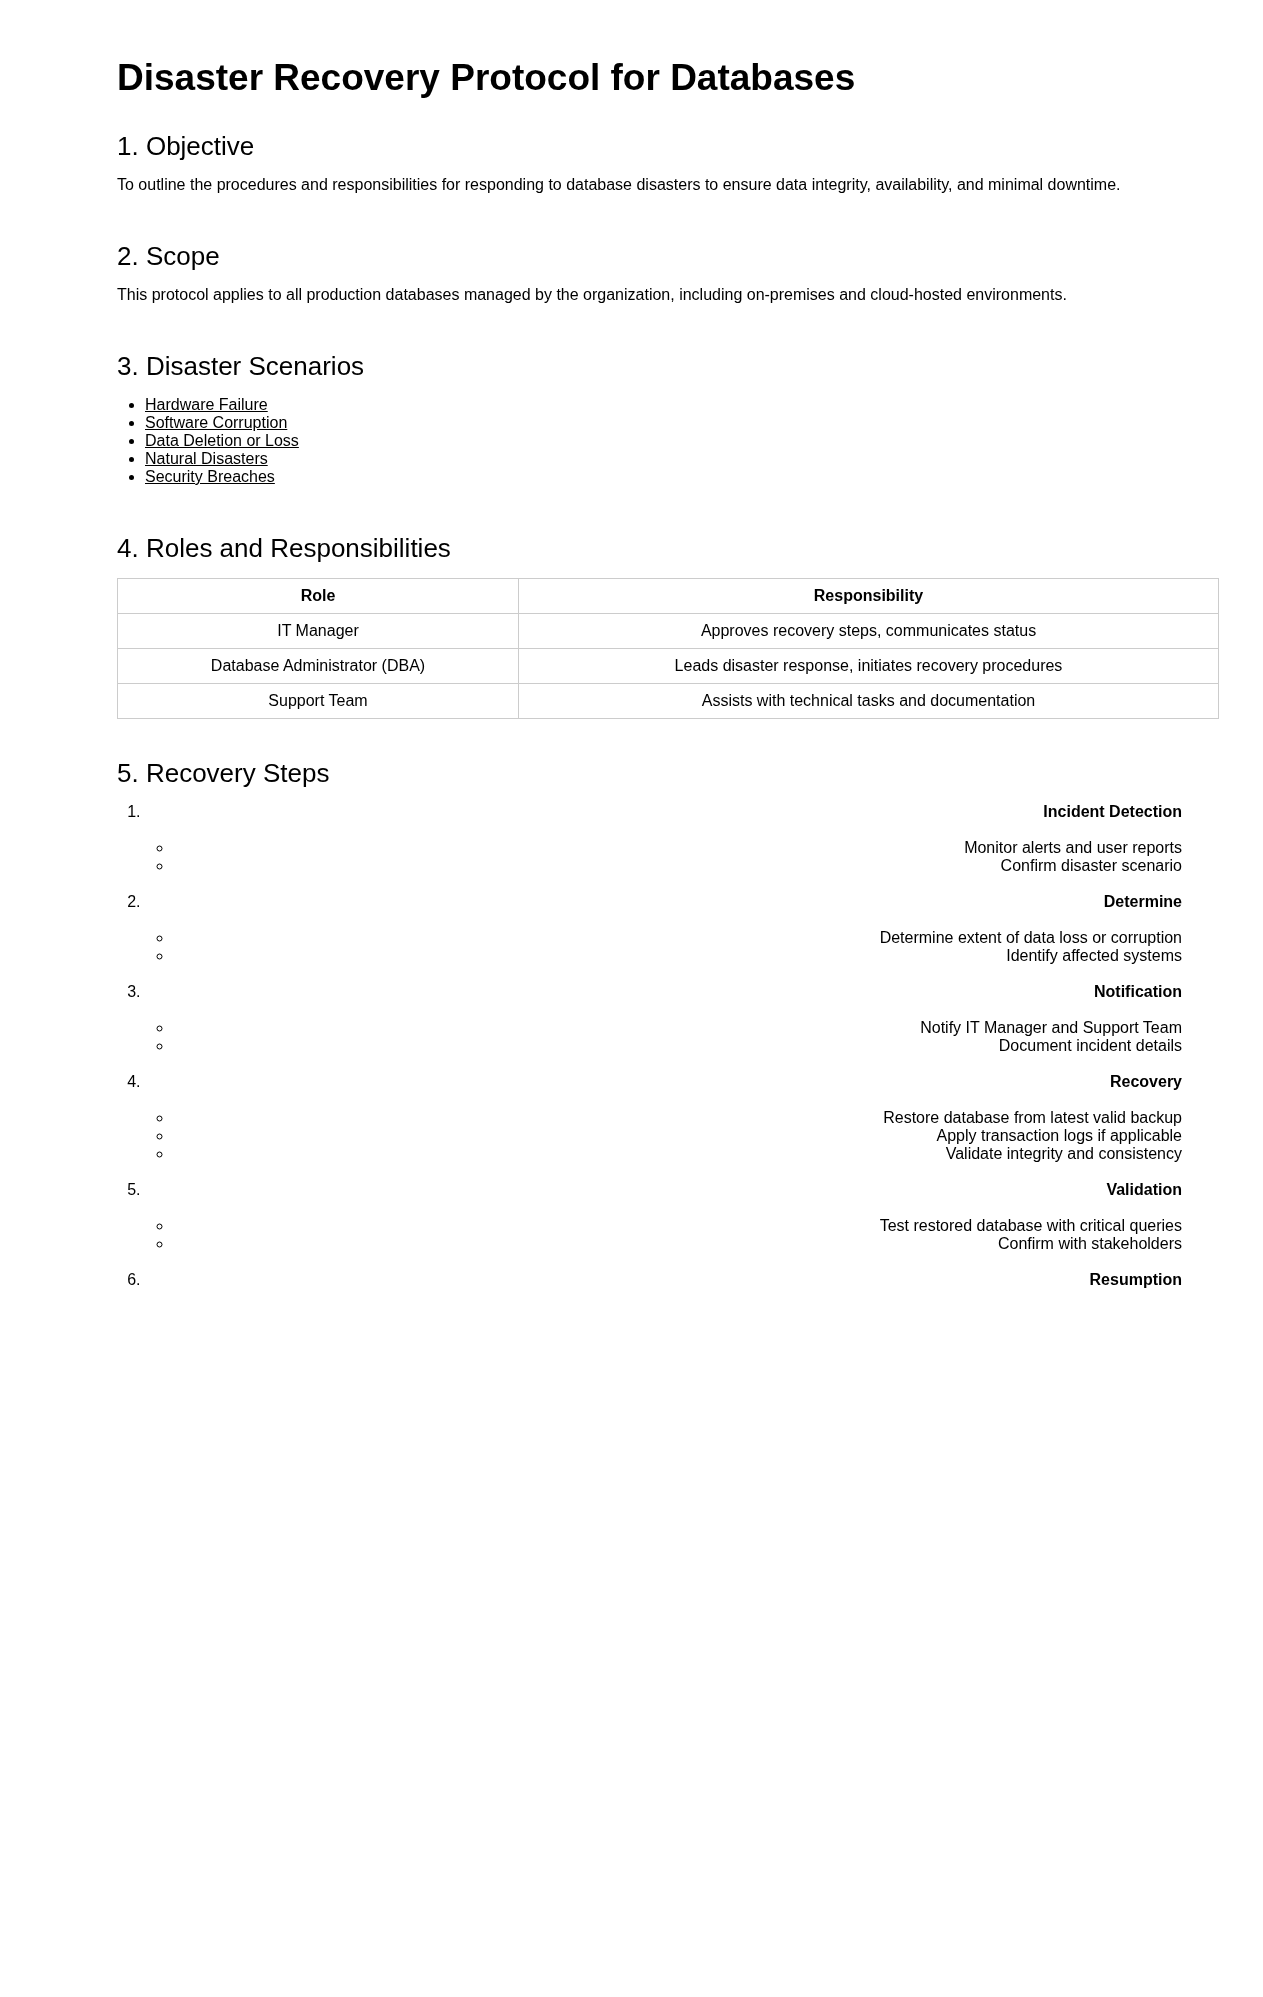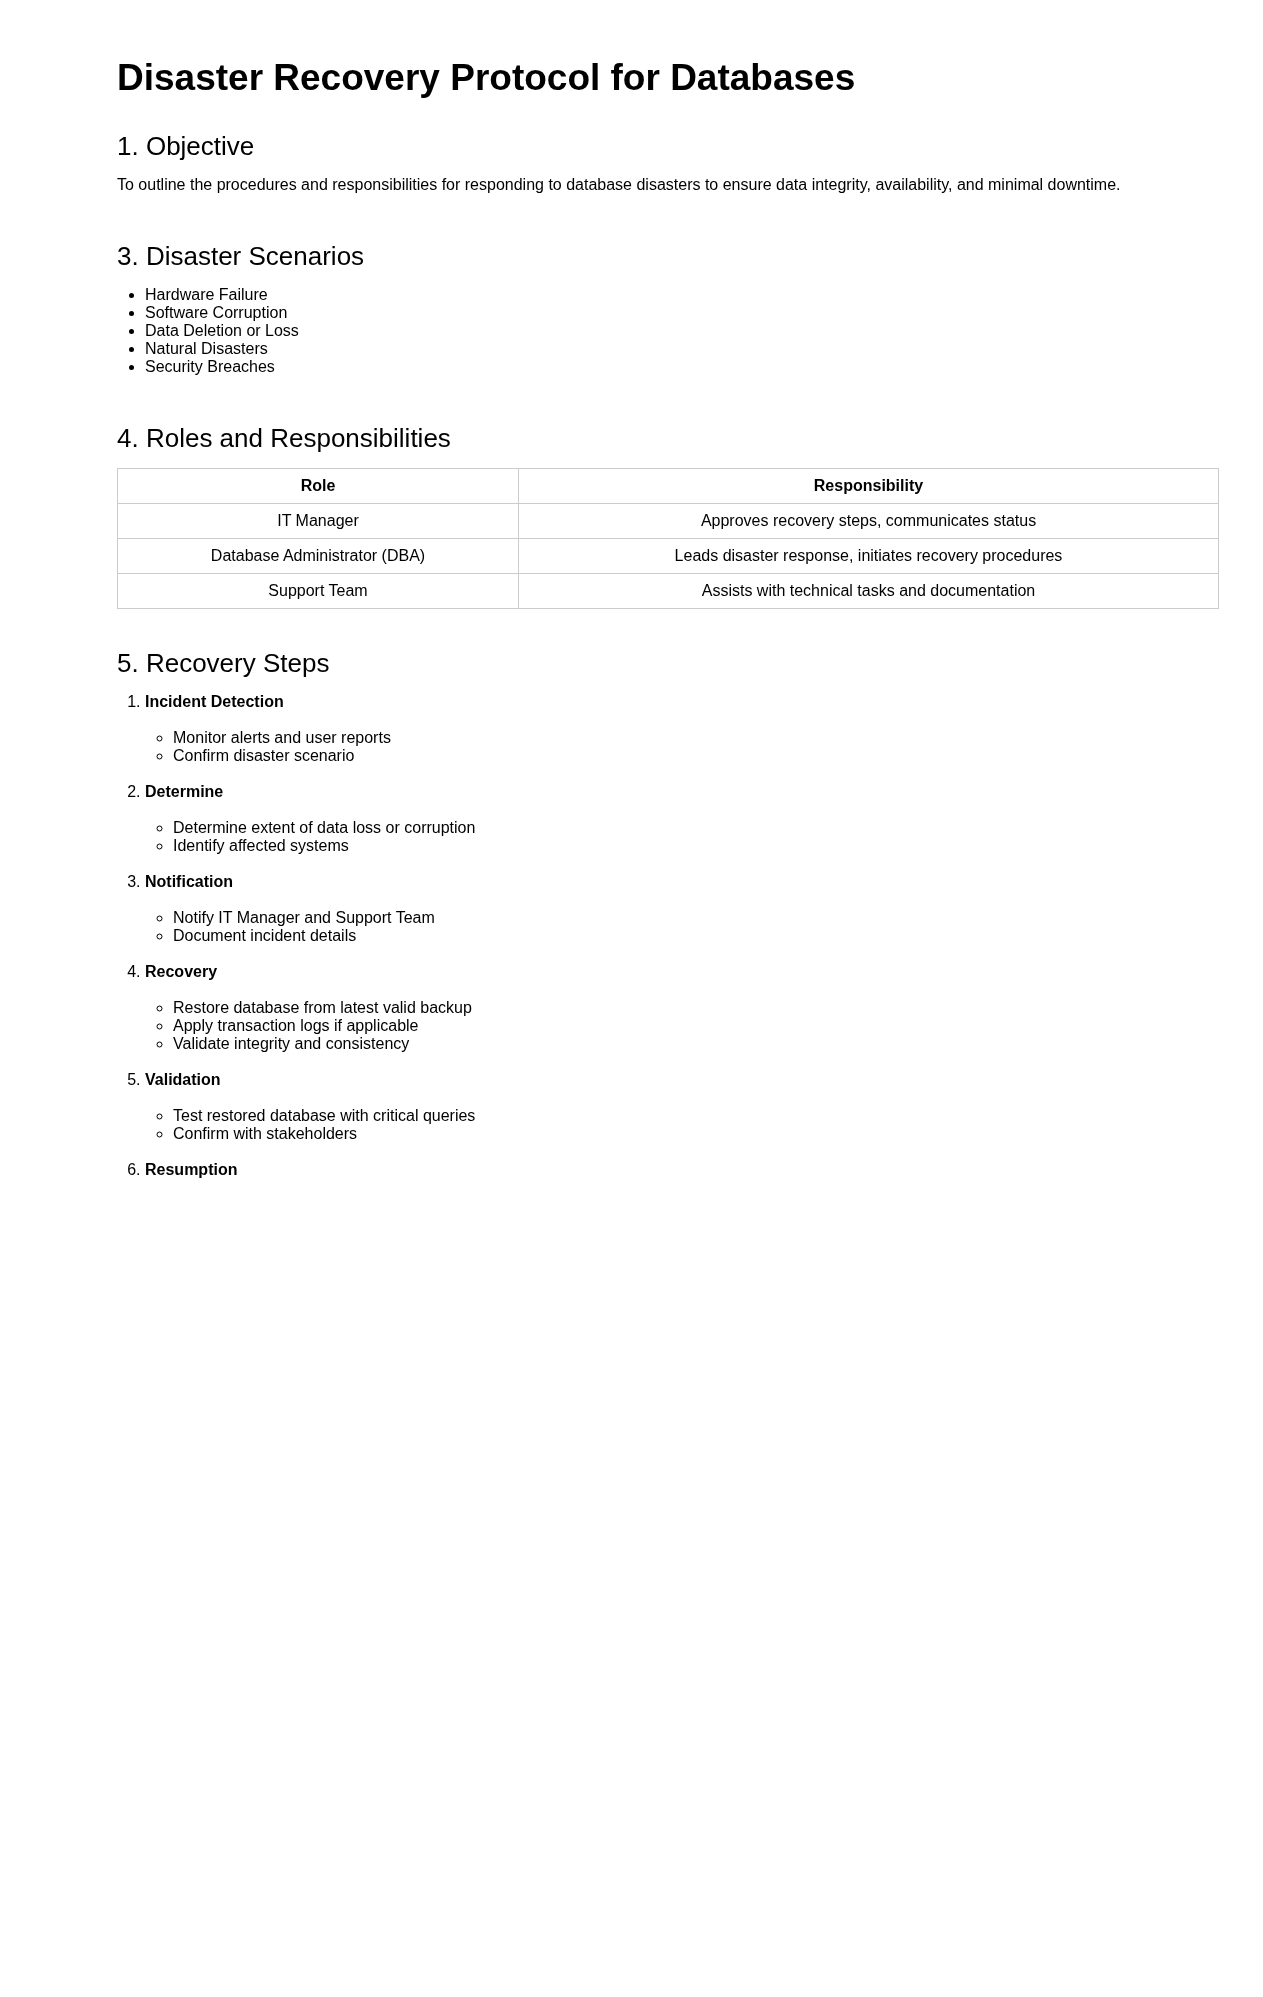--- a/index.html
+++ b/index.html
@@ -21,39 +21,41 @@
     font-size: 26px;
     font-weight: normal;
     margin: 0 0 16px 0;
     line-height: 28px;
   }
   p { margin: 0 0 48px 0; line-height: 18px; }
   ul.scenarios {
     margin: 0 0 48px 0;
     padding-left: 28px;
     list-style: disc;
+    text-decoration: underline;
   }
   ul.scenarios li { line-height: 18px; }
   table {
     width: 1102px;
     border-collapse: collapse;
     margin: 0 0 40px 0;
   }
   th, td {
     border: 1px solid #cccccc;
     text-align: center;
     padding: 8px 8px;
     line-height: 18px;
     font-size: 16px;
   }
   th { font-weight: bold; }
   th.col-role, td.col-role { width: 384px; }
   ol.steps {
     margin: 0;
     padding-left: 28px;
+    text-align: right;
   }
   ol.steps > li { line-height: 18px; margin-bottom: 18px; }
   ol.steps > li .step-title { font-weight: bold; display: block; margin-bottom: 18px; }
   ol.steps ul {
     list-style: circle;
     margin: 0;
     padding-left: 28px;
   }
   ol.steps ul li { line-height: 18px; }
 </style>
@@ -61,20 +63,24 @@
 <body>
 
 <div class="page">
   <h1>Disaster Recovery Protocol for Databases</h1>
 
   <section>
     <h2>1. Objective</h2>
     <p>To outline the procedures and responsibilities for responding to database disasters to ensure data integrity, availability, and minimal downtime.</p>
   </section>
 
+  <section>
+    <h2>2. Scope</h2>
+    <p>This protocol applies to all production databases managed by the organization, including on-premises and cloud-hosted environments.</p>
+  </section>
 
   <section>
     <h2>3. Disaster Scenarios</h2>
     <ul class="scenarios">
       <li>Hardware Failure</li>
       <li>Software Corruption</li>
       <li>Data Deletion or Loss</li>
       <li>Natural Disasters</li>
       <li>Security Breaches</li>
     </ul>

